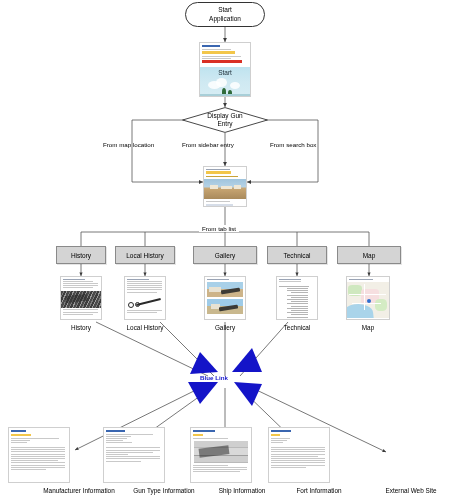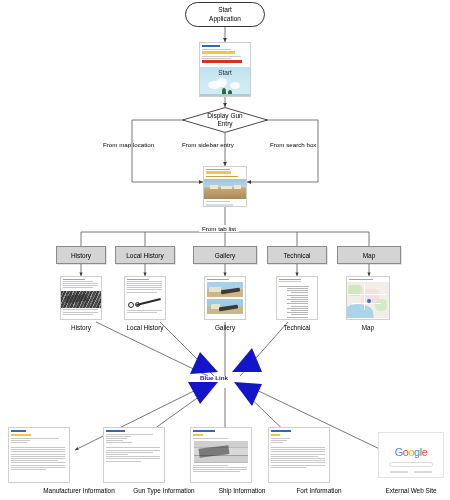--- a/index.html
+++ b/index.html
@@ -601,31 +601,20 @@
         <i class="lg"></i>
       <i class="md"></i>
         <i class="lg"></i>
         <i class="lg"></i>
         <i class="lg"></i>
       <i class="lg"></i>
         <i class="sh"></i>
     </div>
   </div>
 
-  <div class="shot google-page" style="left:378px; top:432px; width:66px; height:46px; border-color:#e3e3e3;">
-    <div class="g-logo">
-      <span>G</span><span>o</span><span>o</span><span>g</span><span>l</span><span>e</span>
-    </div>
-    <div class="g-search"></div>
-    <div class="g-btns">
-      <u></u>
-      <u></u>
-    </div>
-
-  </div>
 
   <div class="caption" style="left:-1px; top:487px; width:160px;">Manufacturer Information</div>
   <div class="caption" style="left:94px; top:487px; width:140px;">Gun Type Information</div>
   <div class="caption" style="left:182px; top:487px; width:120px;">Ship Information</div>
   <div class="caption" style="left:259px; top:487px; width:120px;">Fort Information</div>
   <div class="caption" style="left:351px; top:487px; width:120px;">External Web Site</div>
 
 </div>
 
 </body></html>

